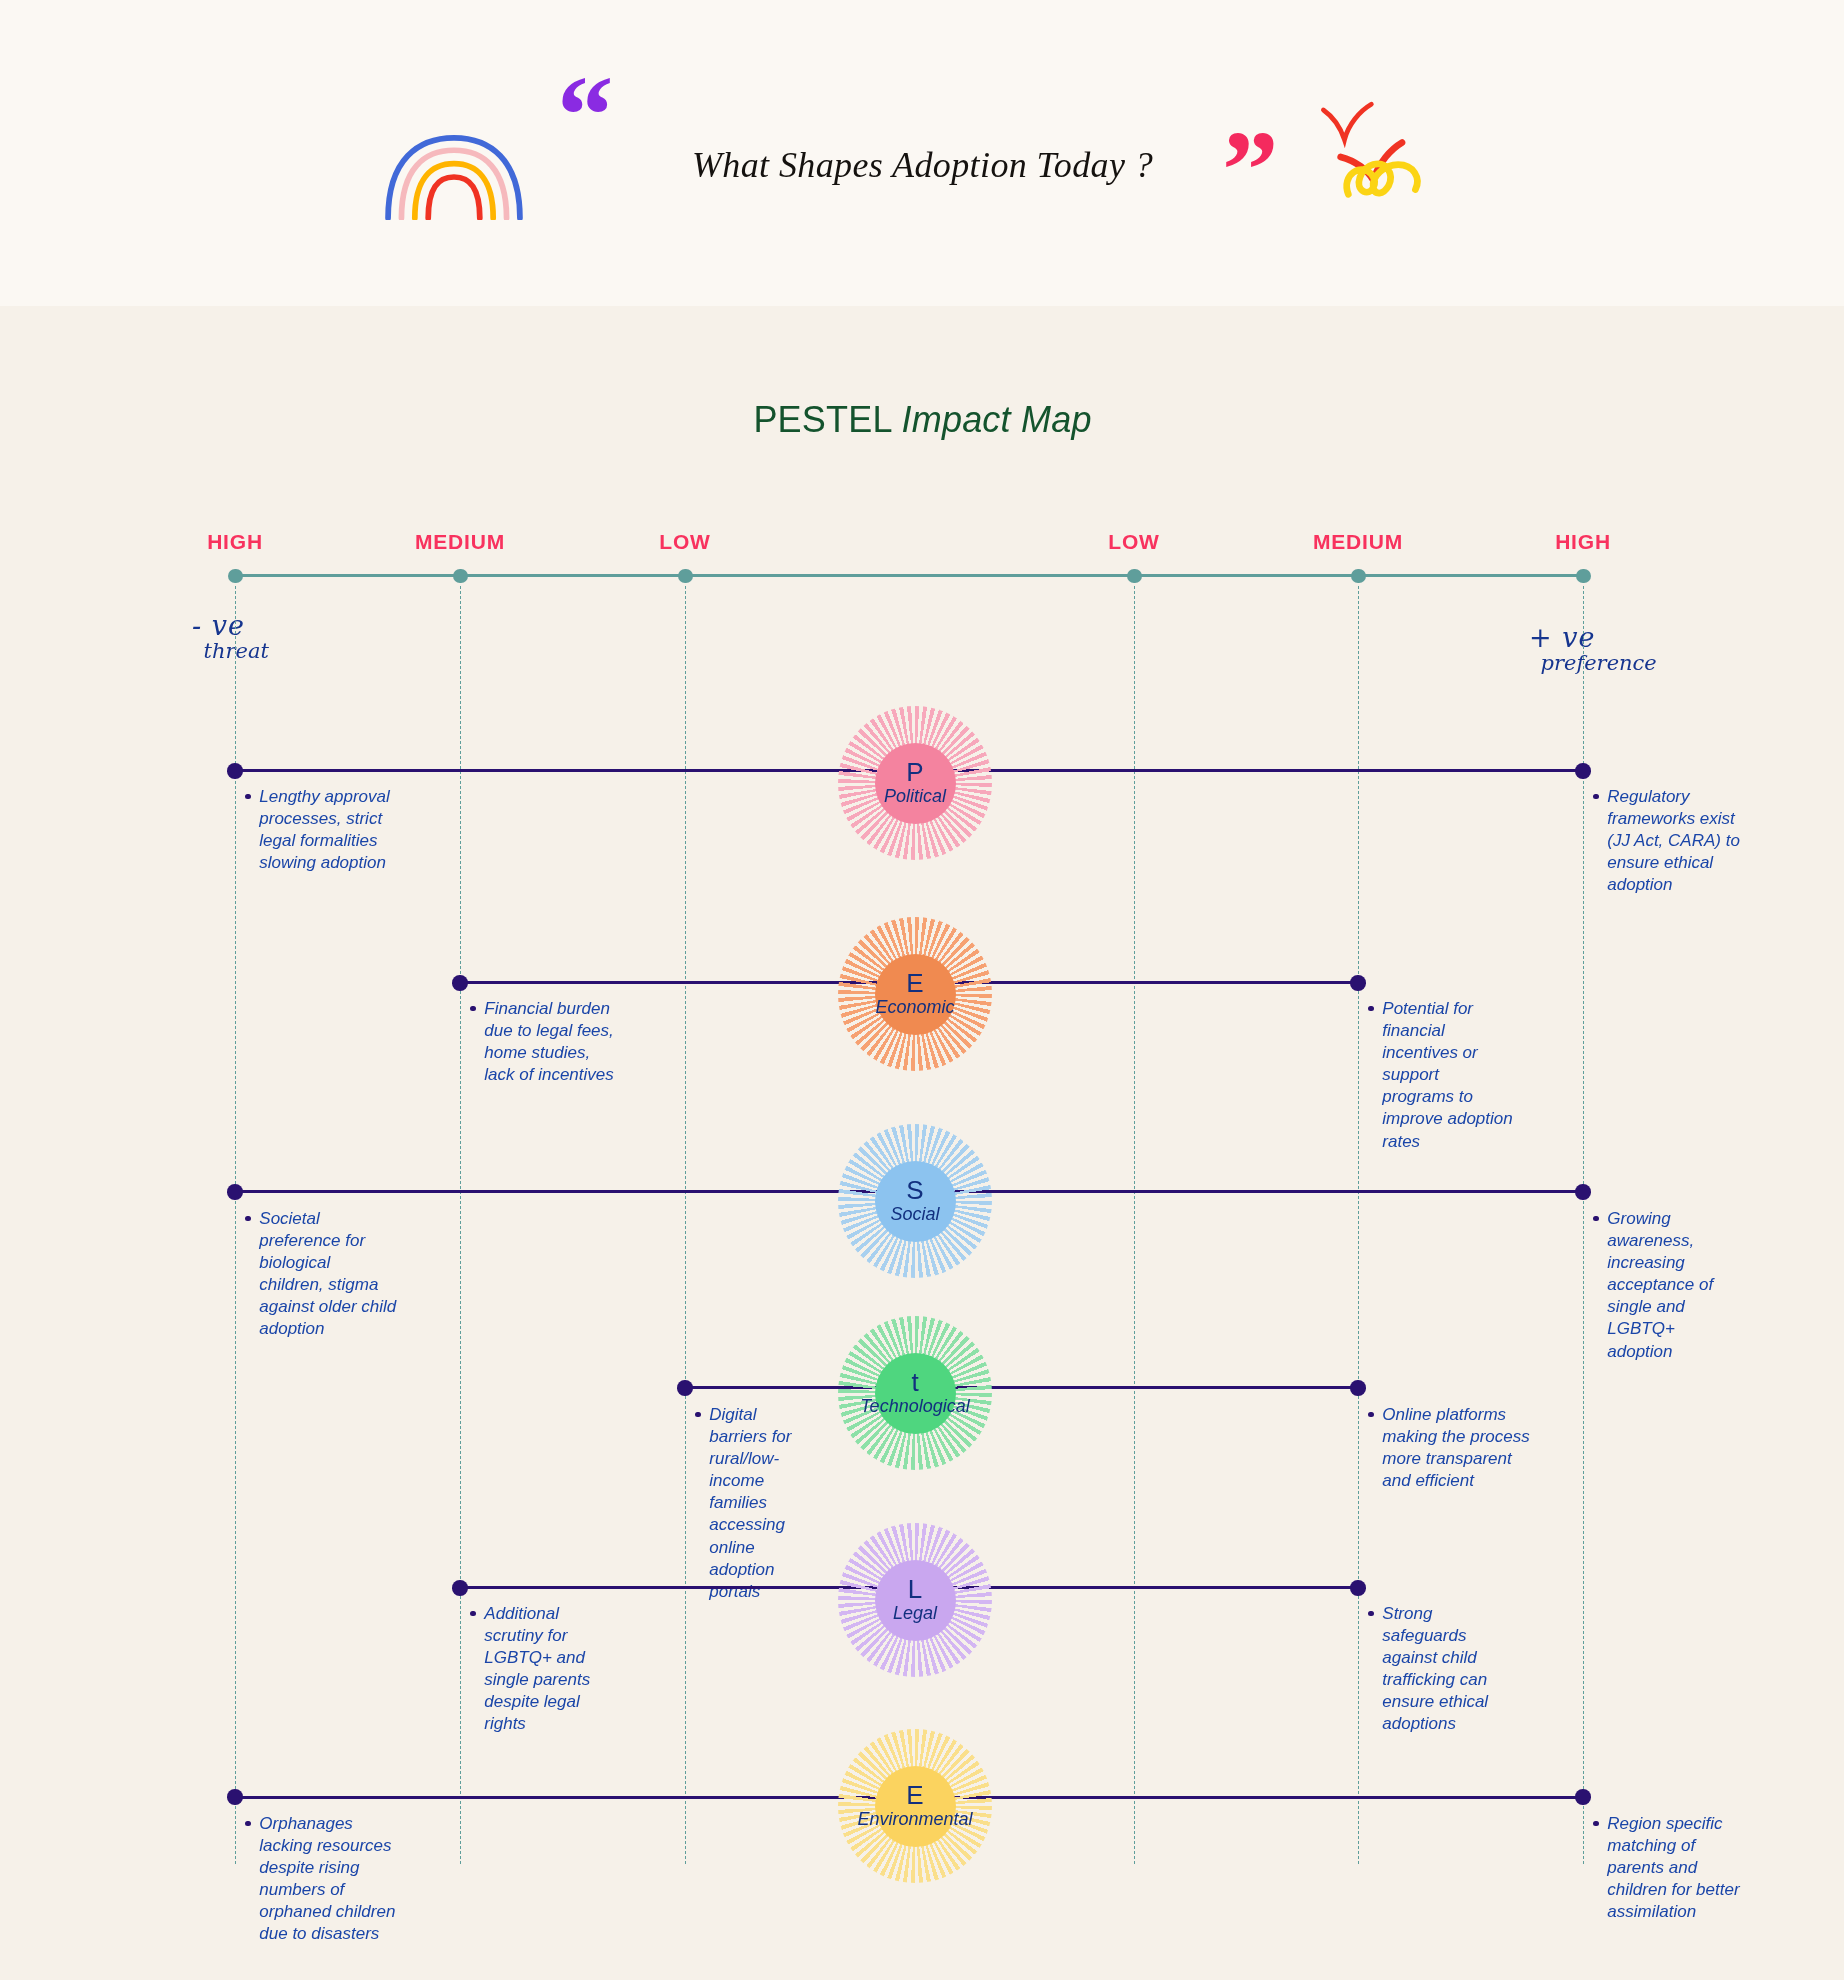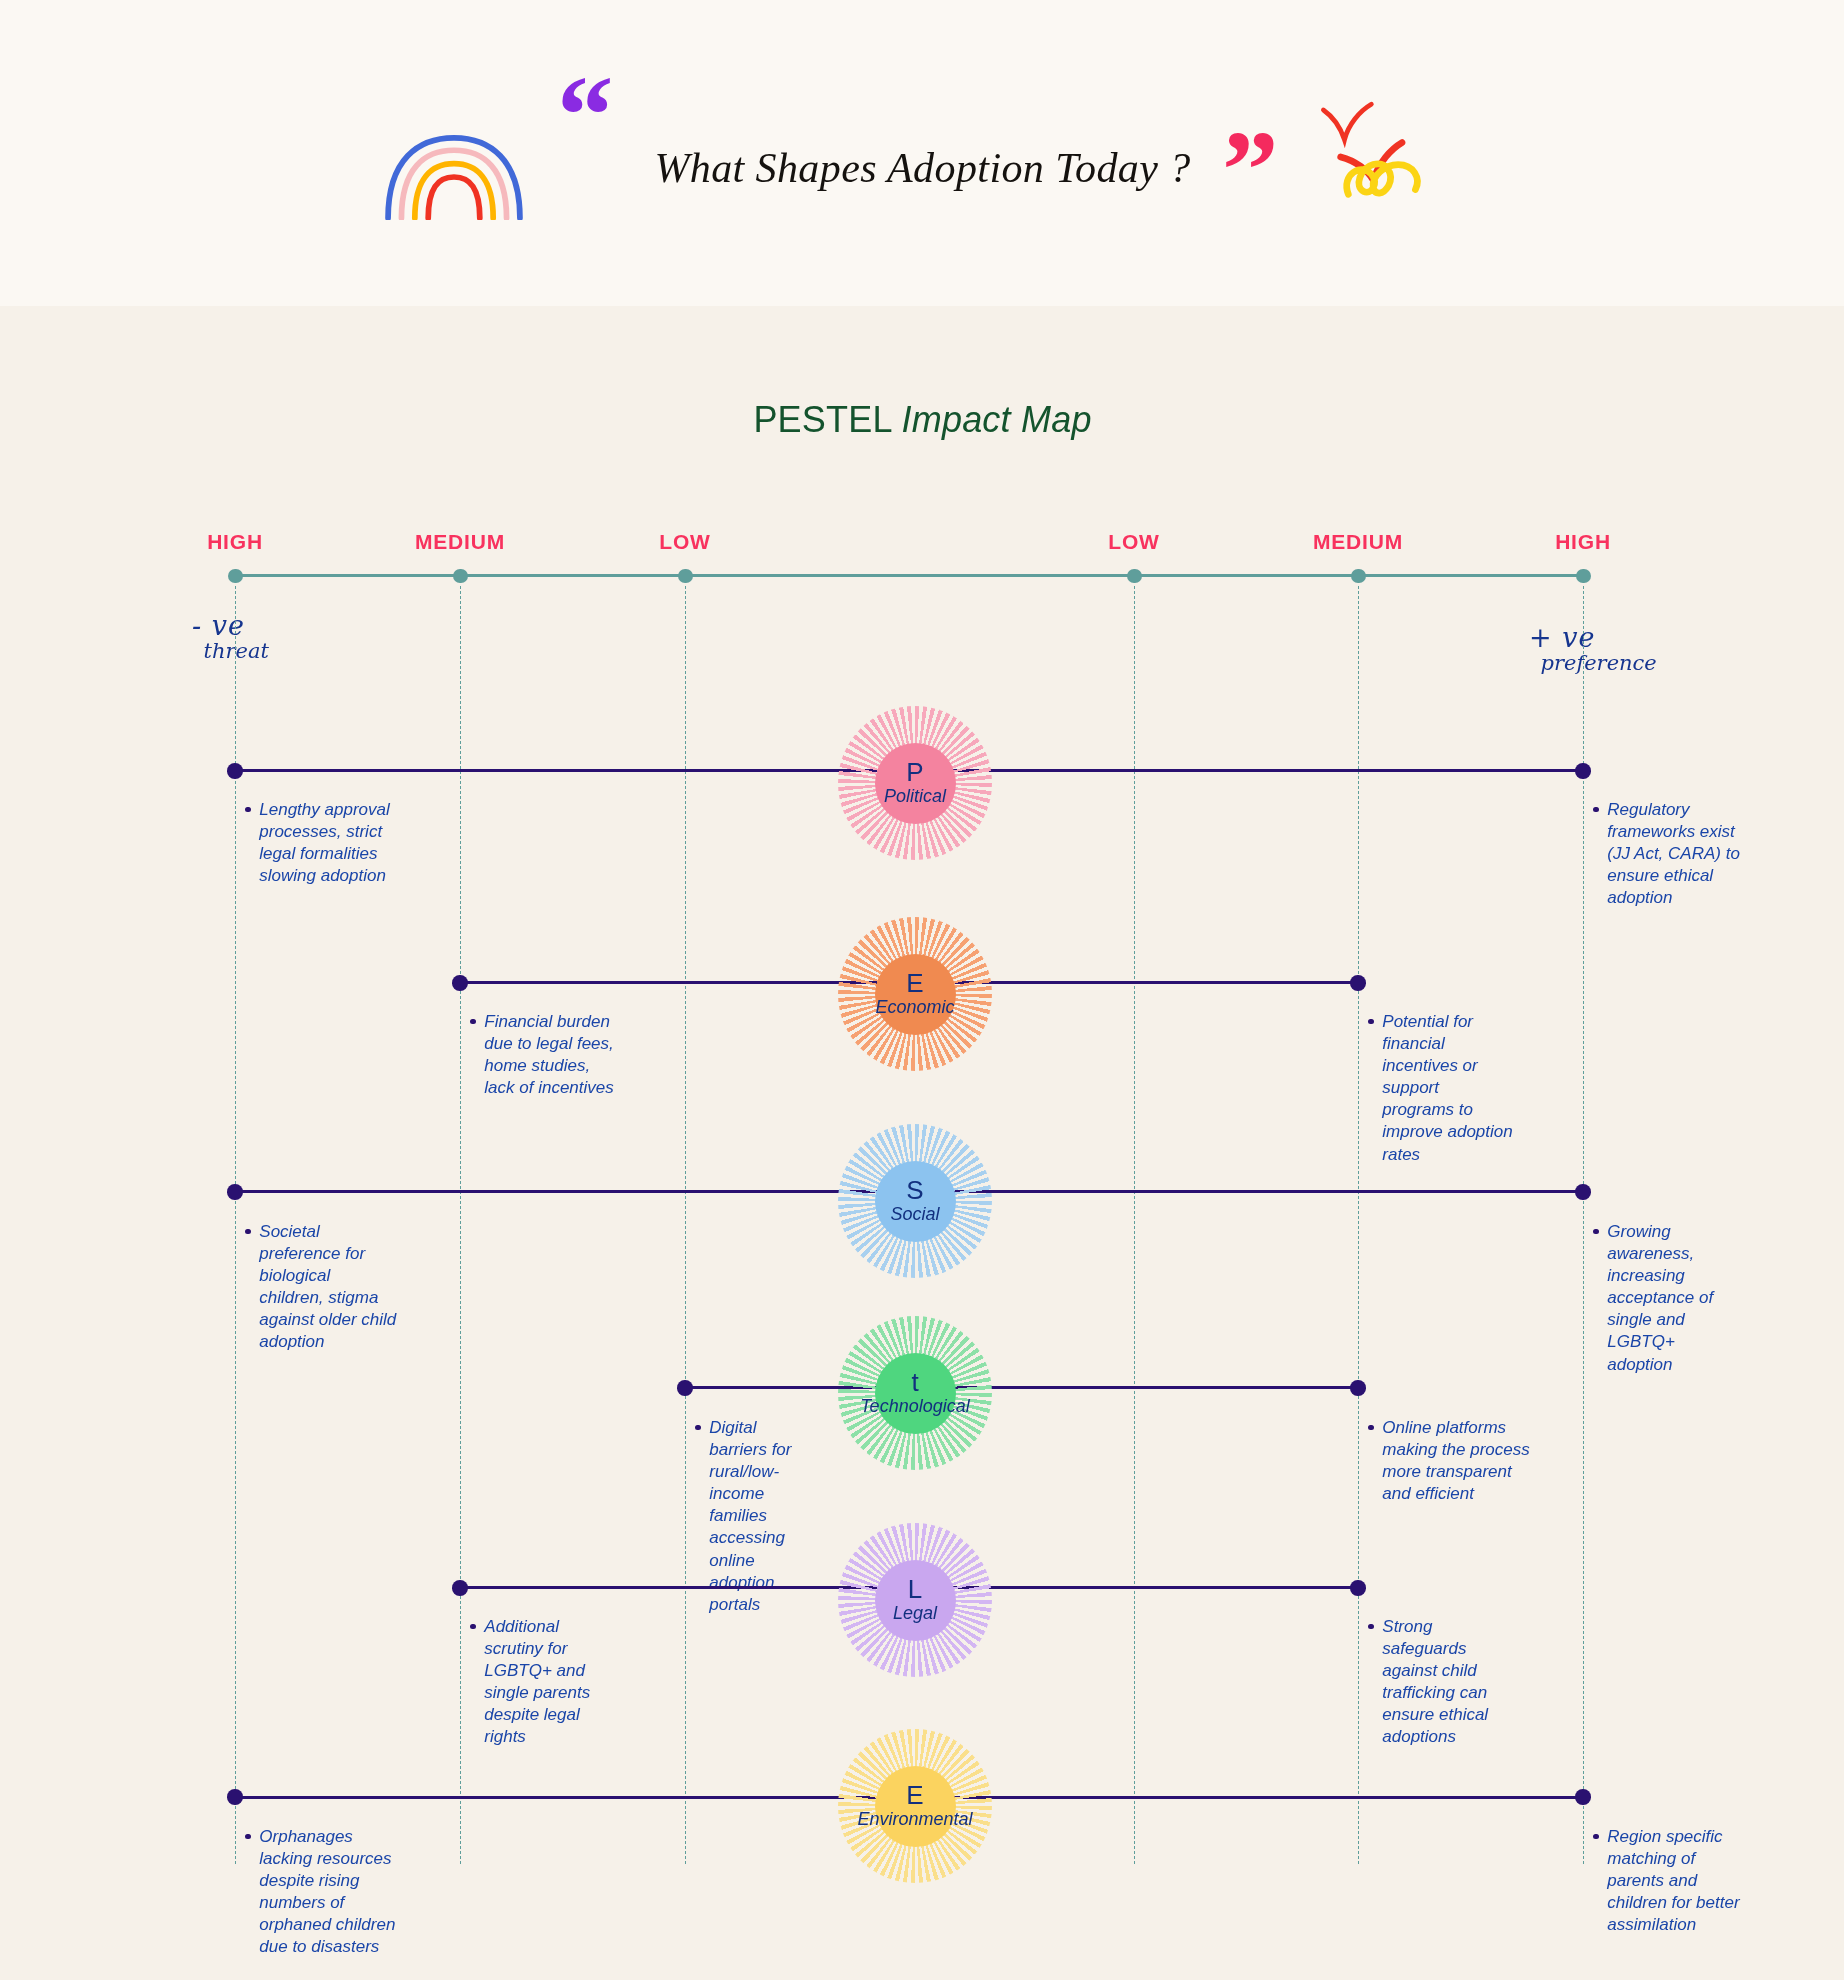--- a/index.html
+++ b/index.html
@@ -16,21 +16,21 @@
     position: absolute; left: 0; top: 0;
     width: 1845px; height: 306px;
     background: #fbf8f3;
   }
   #header-title {
     position: absolute;
     left: 0; top: 144px; width: 1845px;
     text-align: center;
     font-family: "Liberation Serif", "DejaVu Serif", serif;
     font-style: italic;
-    font-size: 42px;
+    font-size: 36px;
     color: #15120f;
     letter-spacing: 0.4px;
   }
   
   #rainbow-doodle {
     position: absolute; left: 382px; top: 134px;
     width: 144px; height: 86px;
   }
   
   .quote-mark {
@@ -145,21 +145,21 @@
   .node .name { font-size: 18px; font-style: italic; line-height: 1.2; white-space: nowrap; }
 
   
   .bullets {
     position: absolute;
     font-size: 17px;
     font-style: italic;
     color: #1a45a8;
     line-height: 1.30;
   }
-  .bullets ul { list-style: none; margin-top: 13px; }
+  .bullets ul { list-style: none; }
   .bullets li { position: relative; padding-left: 16.3px; }
   .bullets li::before {
     content: "";
     position: absolute;
     left: 1.9px; top: 7.7px;
     width: 5.8px; height: 5.8px;
     border-radius: 50%;
     background: #2a1170;
   }
   .bullets li + li { margin-top: 1.9px; }

